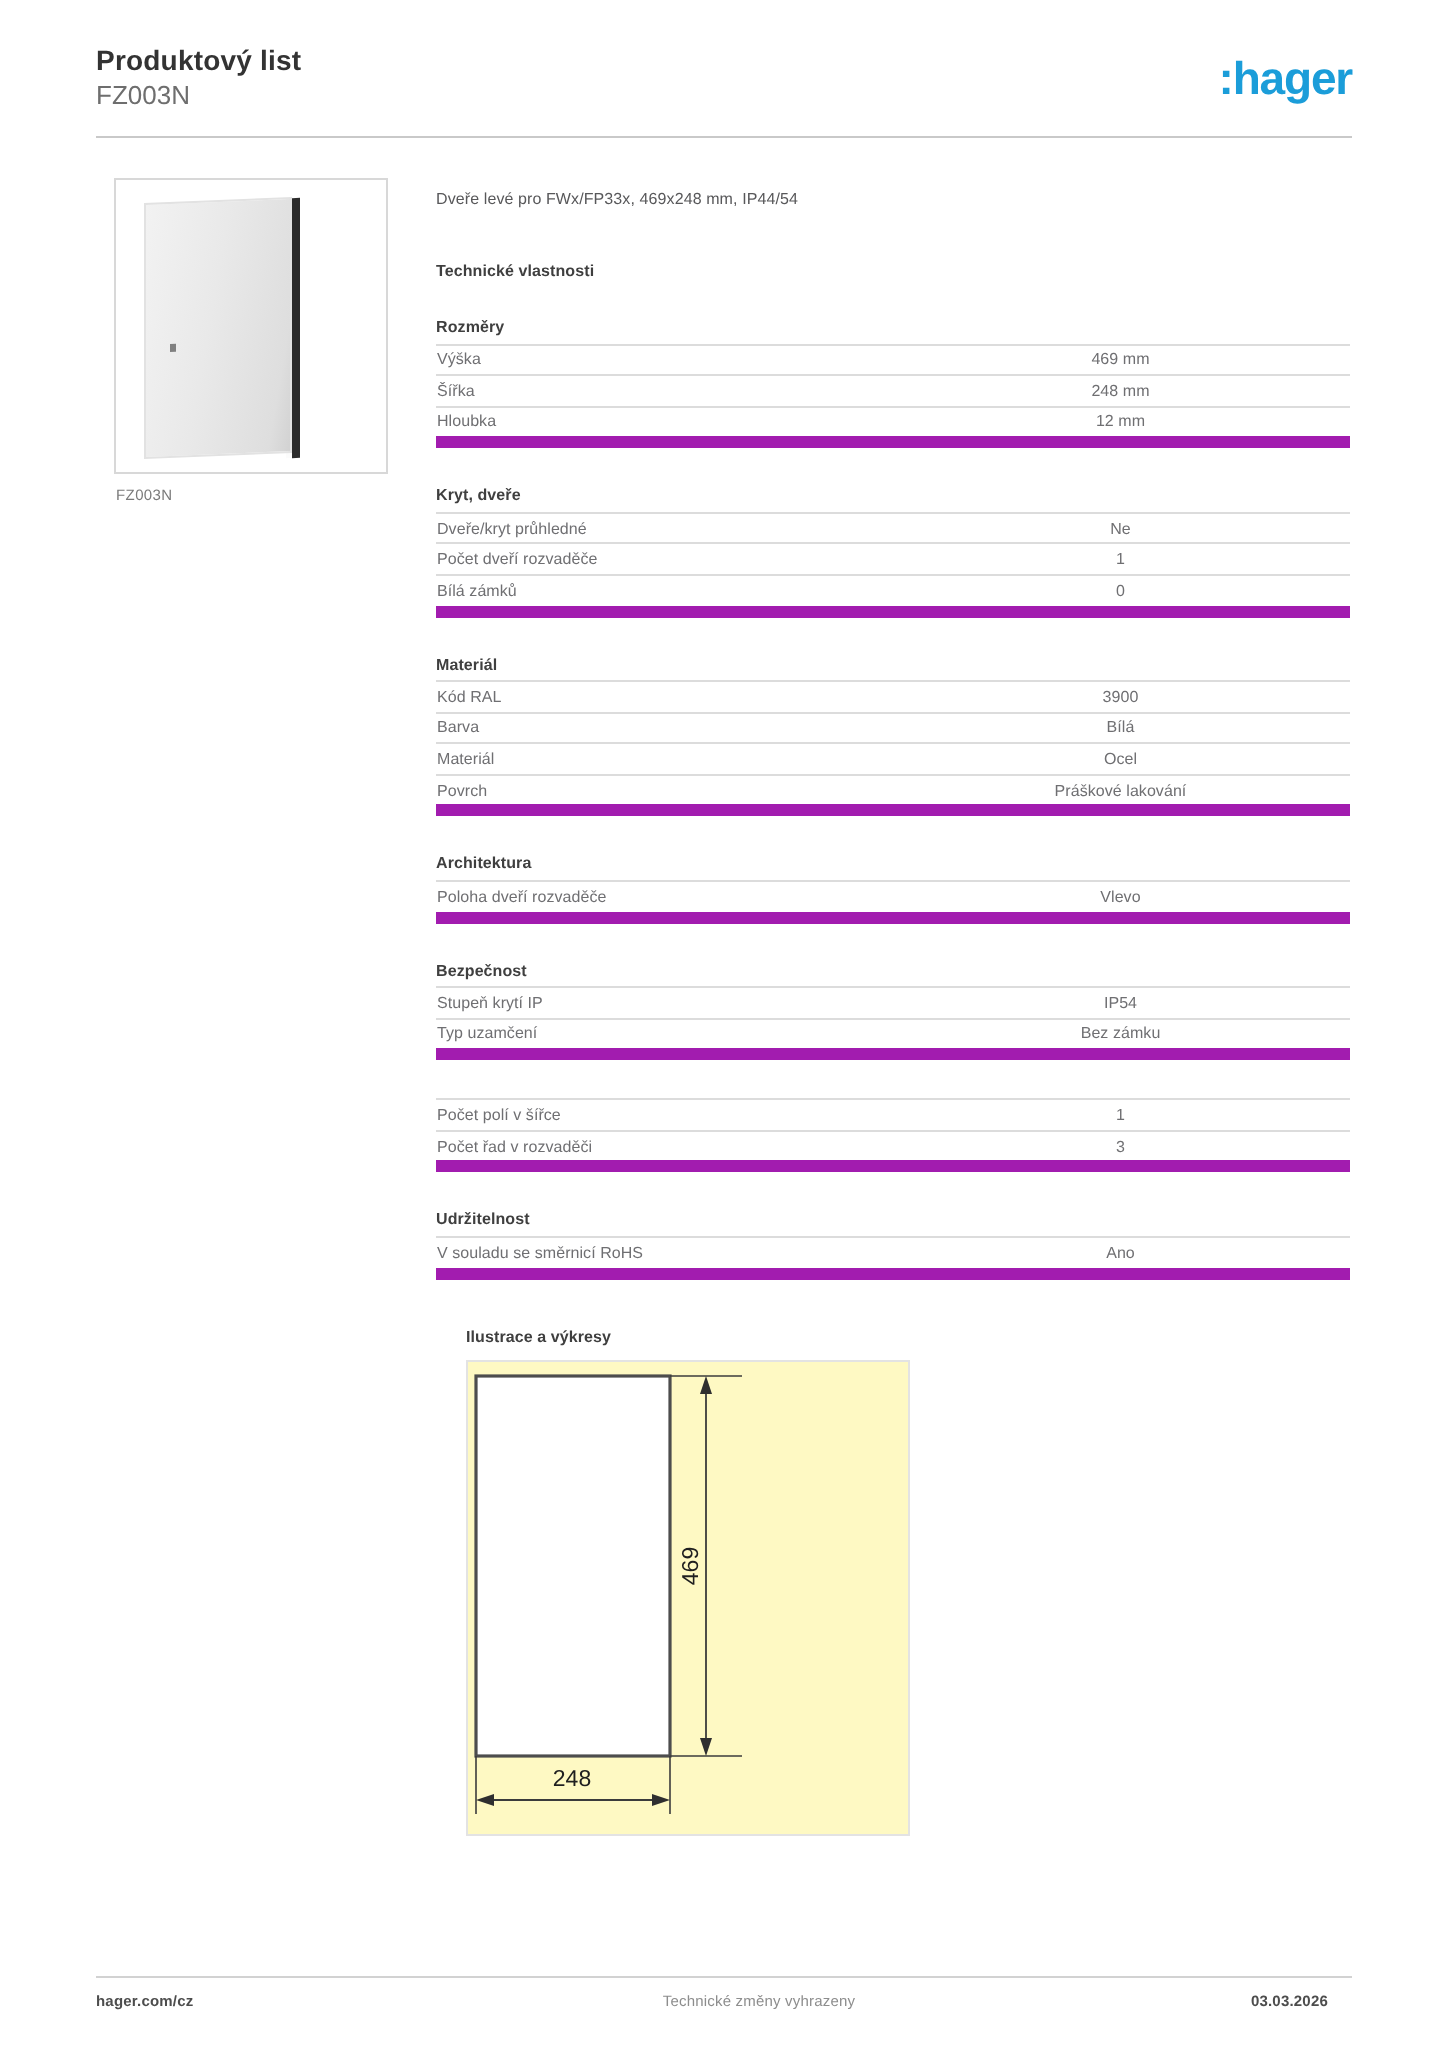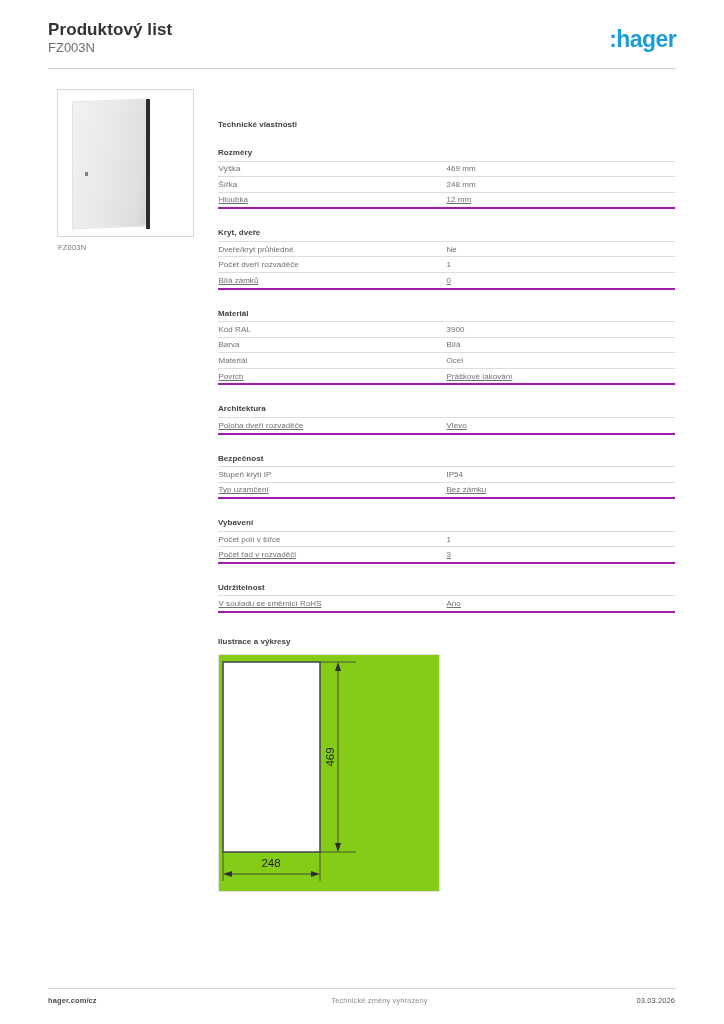--- a/index.html
+++ b/index.html
@@ -25,21 +25,21 @@
 
   
   .header {
     position: absolute;
     left: 48px;
     top: 22px;
     width: 628px;
     height: 46px;
   }
   .doc-title {
-    font-size: 17px;
+    font-size: 14px;
     font-weight: bold;
     color: #333333;
     letter-spacing: 0.1px;
     line-height: 16px;
   }
   .doc-subtitle {
     font-size: 13px;
     font-weight: normal;
     color: #6e6e6e;
     line-height: 16px;
@@ -167,40 +167,40 @@
     letter-spacing: 0.03px;
     padding: 0;
     vertical-align: middle;
     height: 14.6px;
   }
   table.spec td.label {
     text-align: left;
     padding-left: 0.5px;
   }
   table.spec td.value {
-    text-align: left;
+    text-align: center;
     padding-right: 1px;
   }
   table.spec tr:last-child td {
-    border-bottom: 2px solid #a21caf;
-    text-decoration: underline;
+    border-bottom: 6px solid #a21caf;
   }
 
   
   .drawings {
     margin-top: 24px;
+    margin-left: 15px;
   }
   .drawing-box {
     margin-top: 4px;
     width: 222px;
     height: 238px;
     border: 1px solid #e3e3e3;
     box-sizing: border-box;
     position: relative;
-    background: #84cc16;
+    background: #fef9c3;
   }
   .drawing-svg {
     position: absolute;
     left: 0;
     top: 0;
   }
 
   
   .footer-rule {
     position: absolute;
@@ -231,23 +231,23 @@
     left: 0;
     right: 0;
     top: 0;
     text-align: center;
     color: #8d8d8d;
     letter-spacing: 0.1px;
     margin-left: 35px;
   }
   .footer-right {
     position: absolute;
-    right: 1px;
+    right: 12px;
     top: 0;
-    font-weight: normal;
+    font-weight: bold;
     color: #4d4d4d;
     letter-spacing: 0.1px;
   }
 </style>
 </head>
 <body>
 
 <div class="page">
 
   <div class="header">
@@ -260,20 +260,21 @@
   <div class="product-box">
     <div class="door-edge-light"></div>
     <div class="door-edge"></div>
     <div class="door">
       <div class="door-latch"></div>
     </div>
   </div>
   <div class="product-caption">FZ003N</div>
 
   <div class="content">
+    <div class="product-desc">Dveře levé pro FWx/FP33x, 469x248 mm, IP44/54</div>
     <div class="section-title">Technické vlastnosti</div>
 
     <div id="groups-container">
         <div class="group">
           <div class="group-title">Rozměry</div>
           <table class="spec">
             <tbody>
               <tr>
                 <td class="label">Výška</td>
                 <td class="value">469 mm</td>
@@ -351,21 +352,20 @@
                 <td class="value">IP54</td>
               </tr>
               <tr>
                 <td class="label">Typ uzamčení</td>
                 <td class="value">Bez zámku</td>
               </tr>
             </tbody>
           </table>
         </div>
         <div class="group">
-          <div class="group-title">Vybavení</div>
           <table class="spec">
             <tbody>
               <tr>
                 <td class="label">Počet polí v šířce</td>
                 <td class="value">1</td>
               </tr>
               <tr>
                 <td class="label">Počet řad v rozvaděči</td>
                 <td class="value">3</td>
               </tr>

